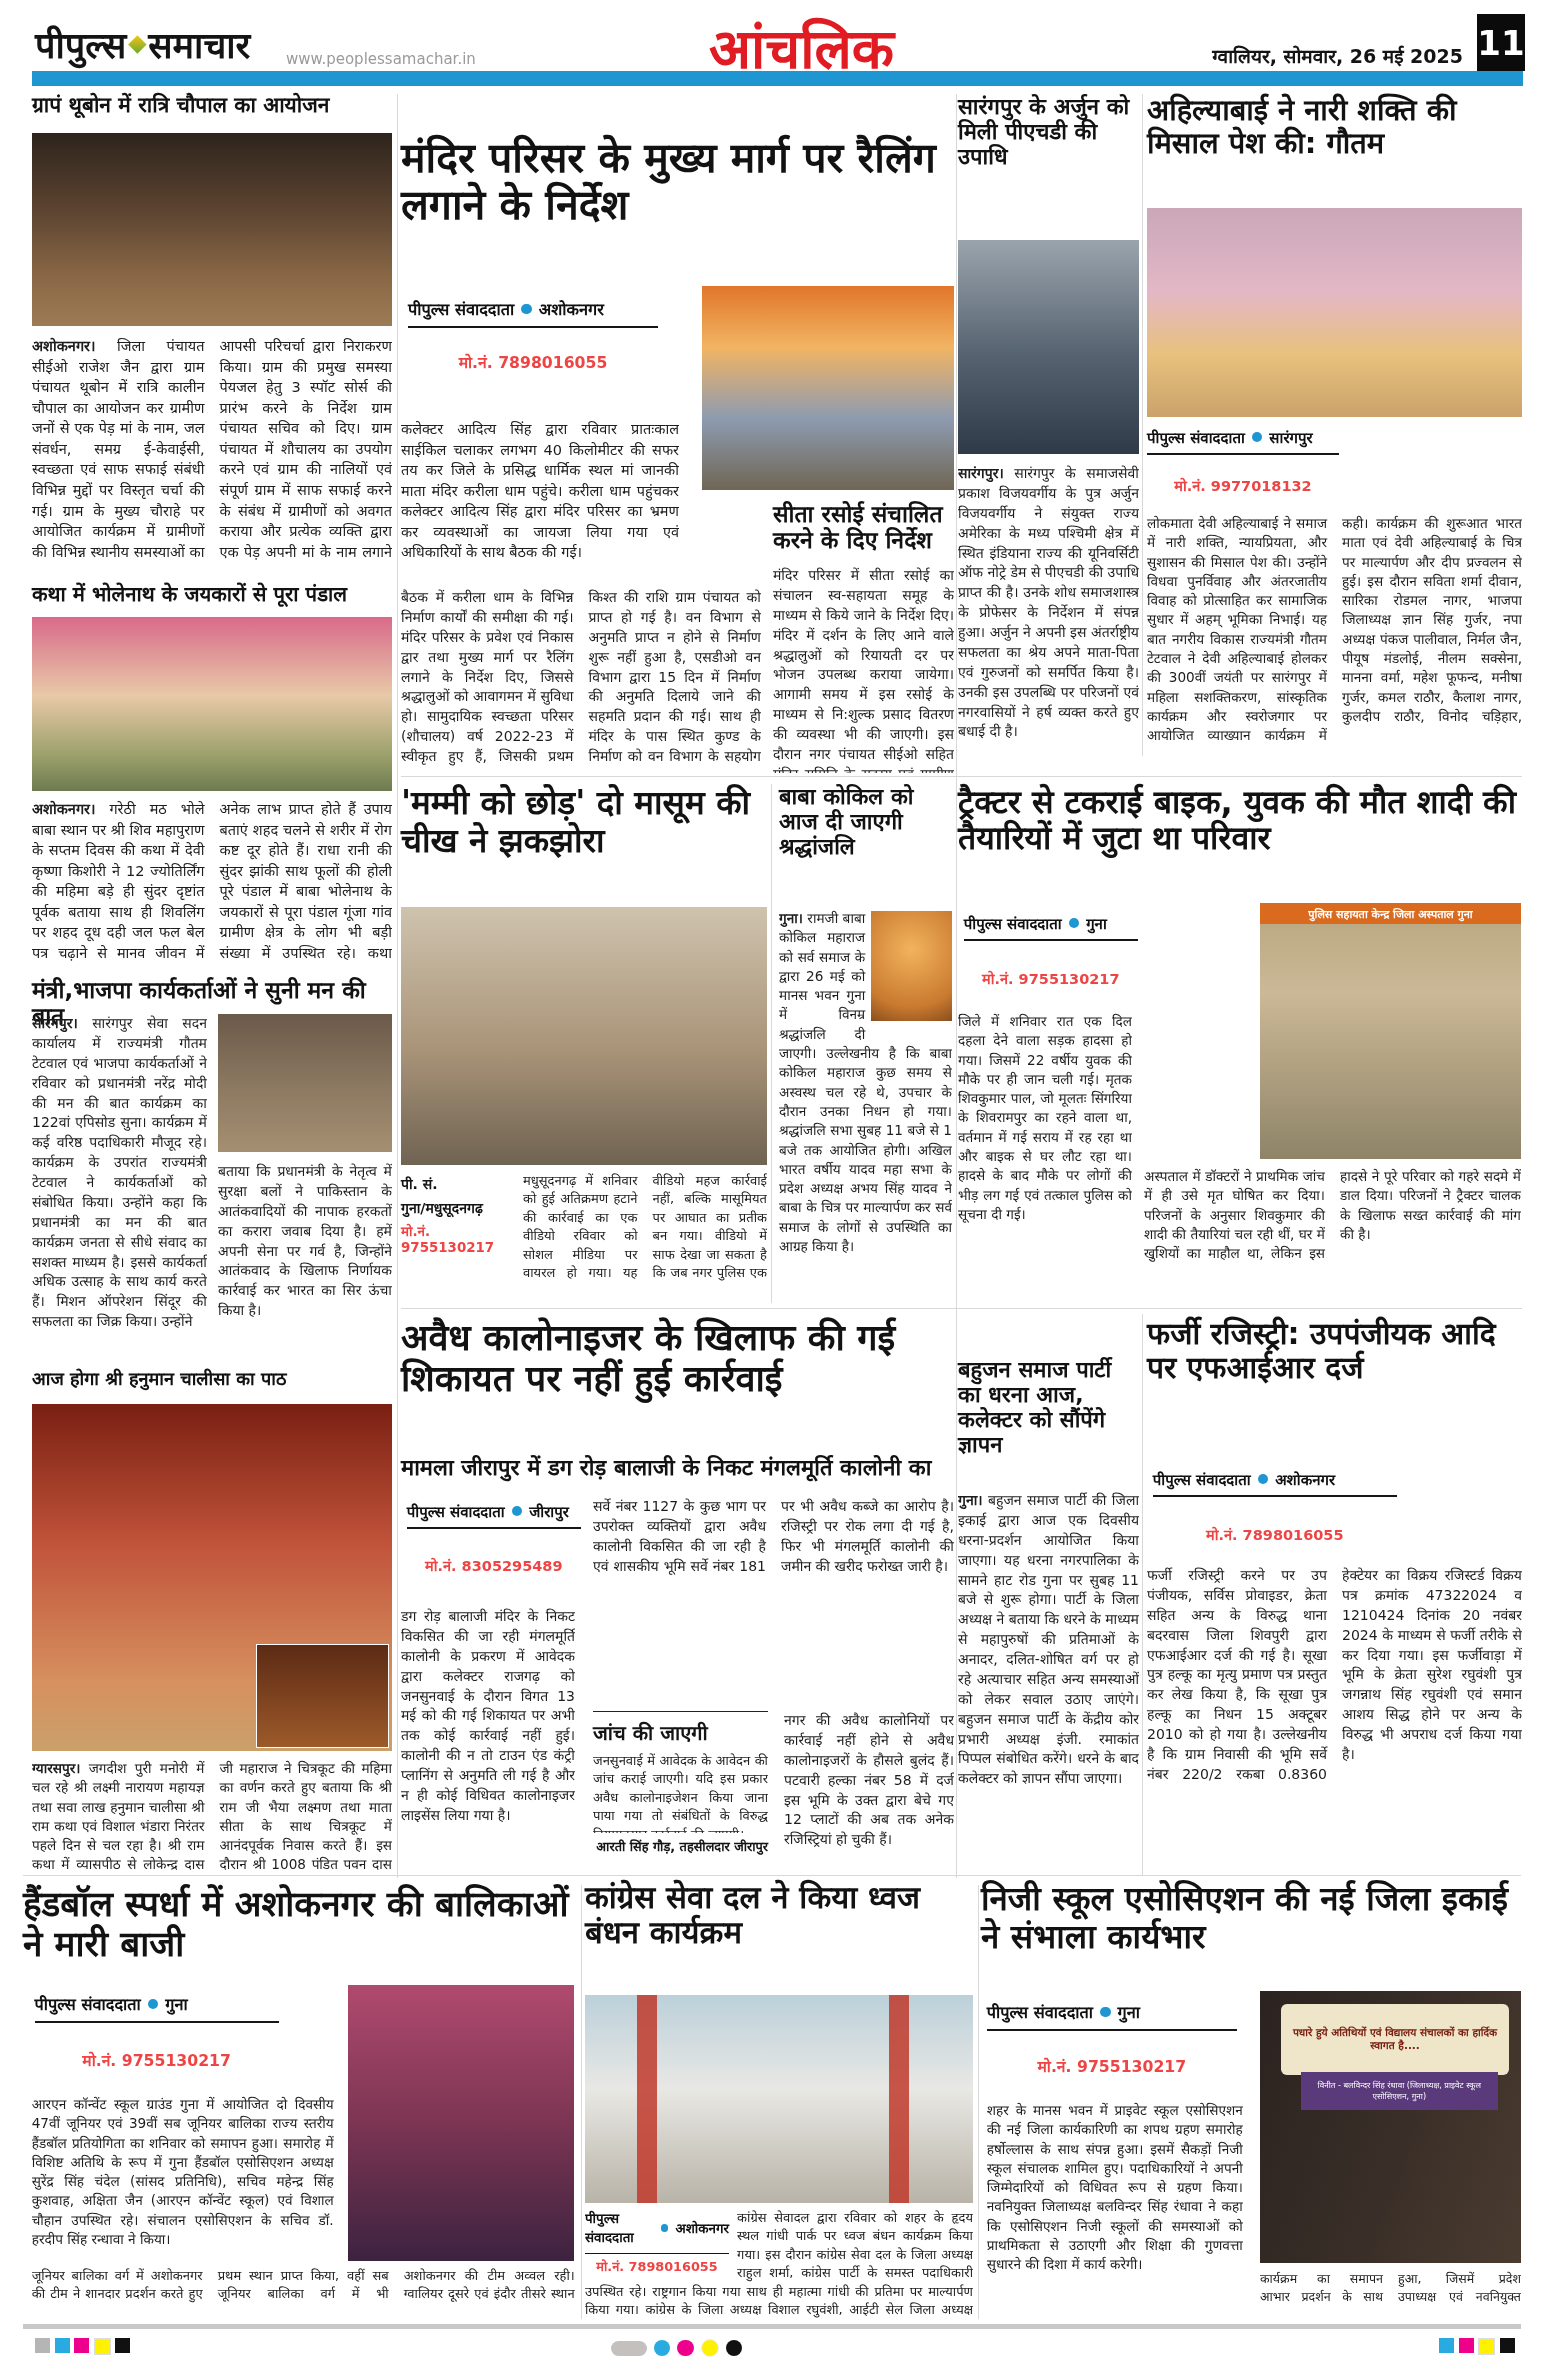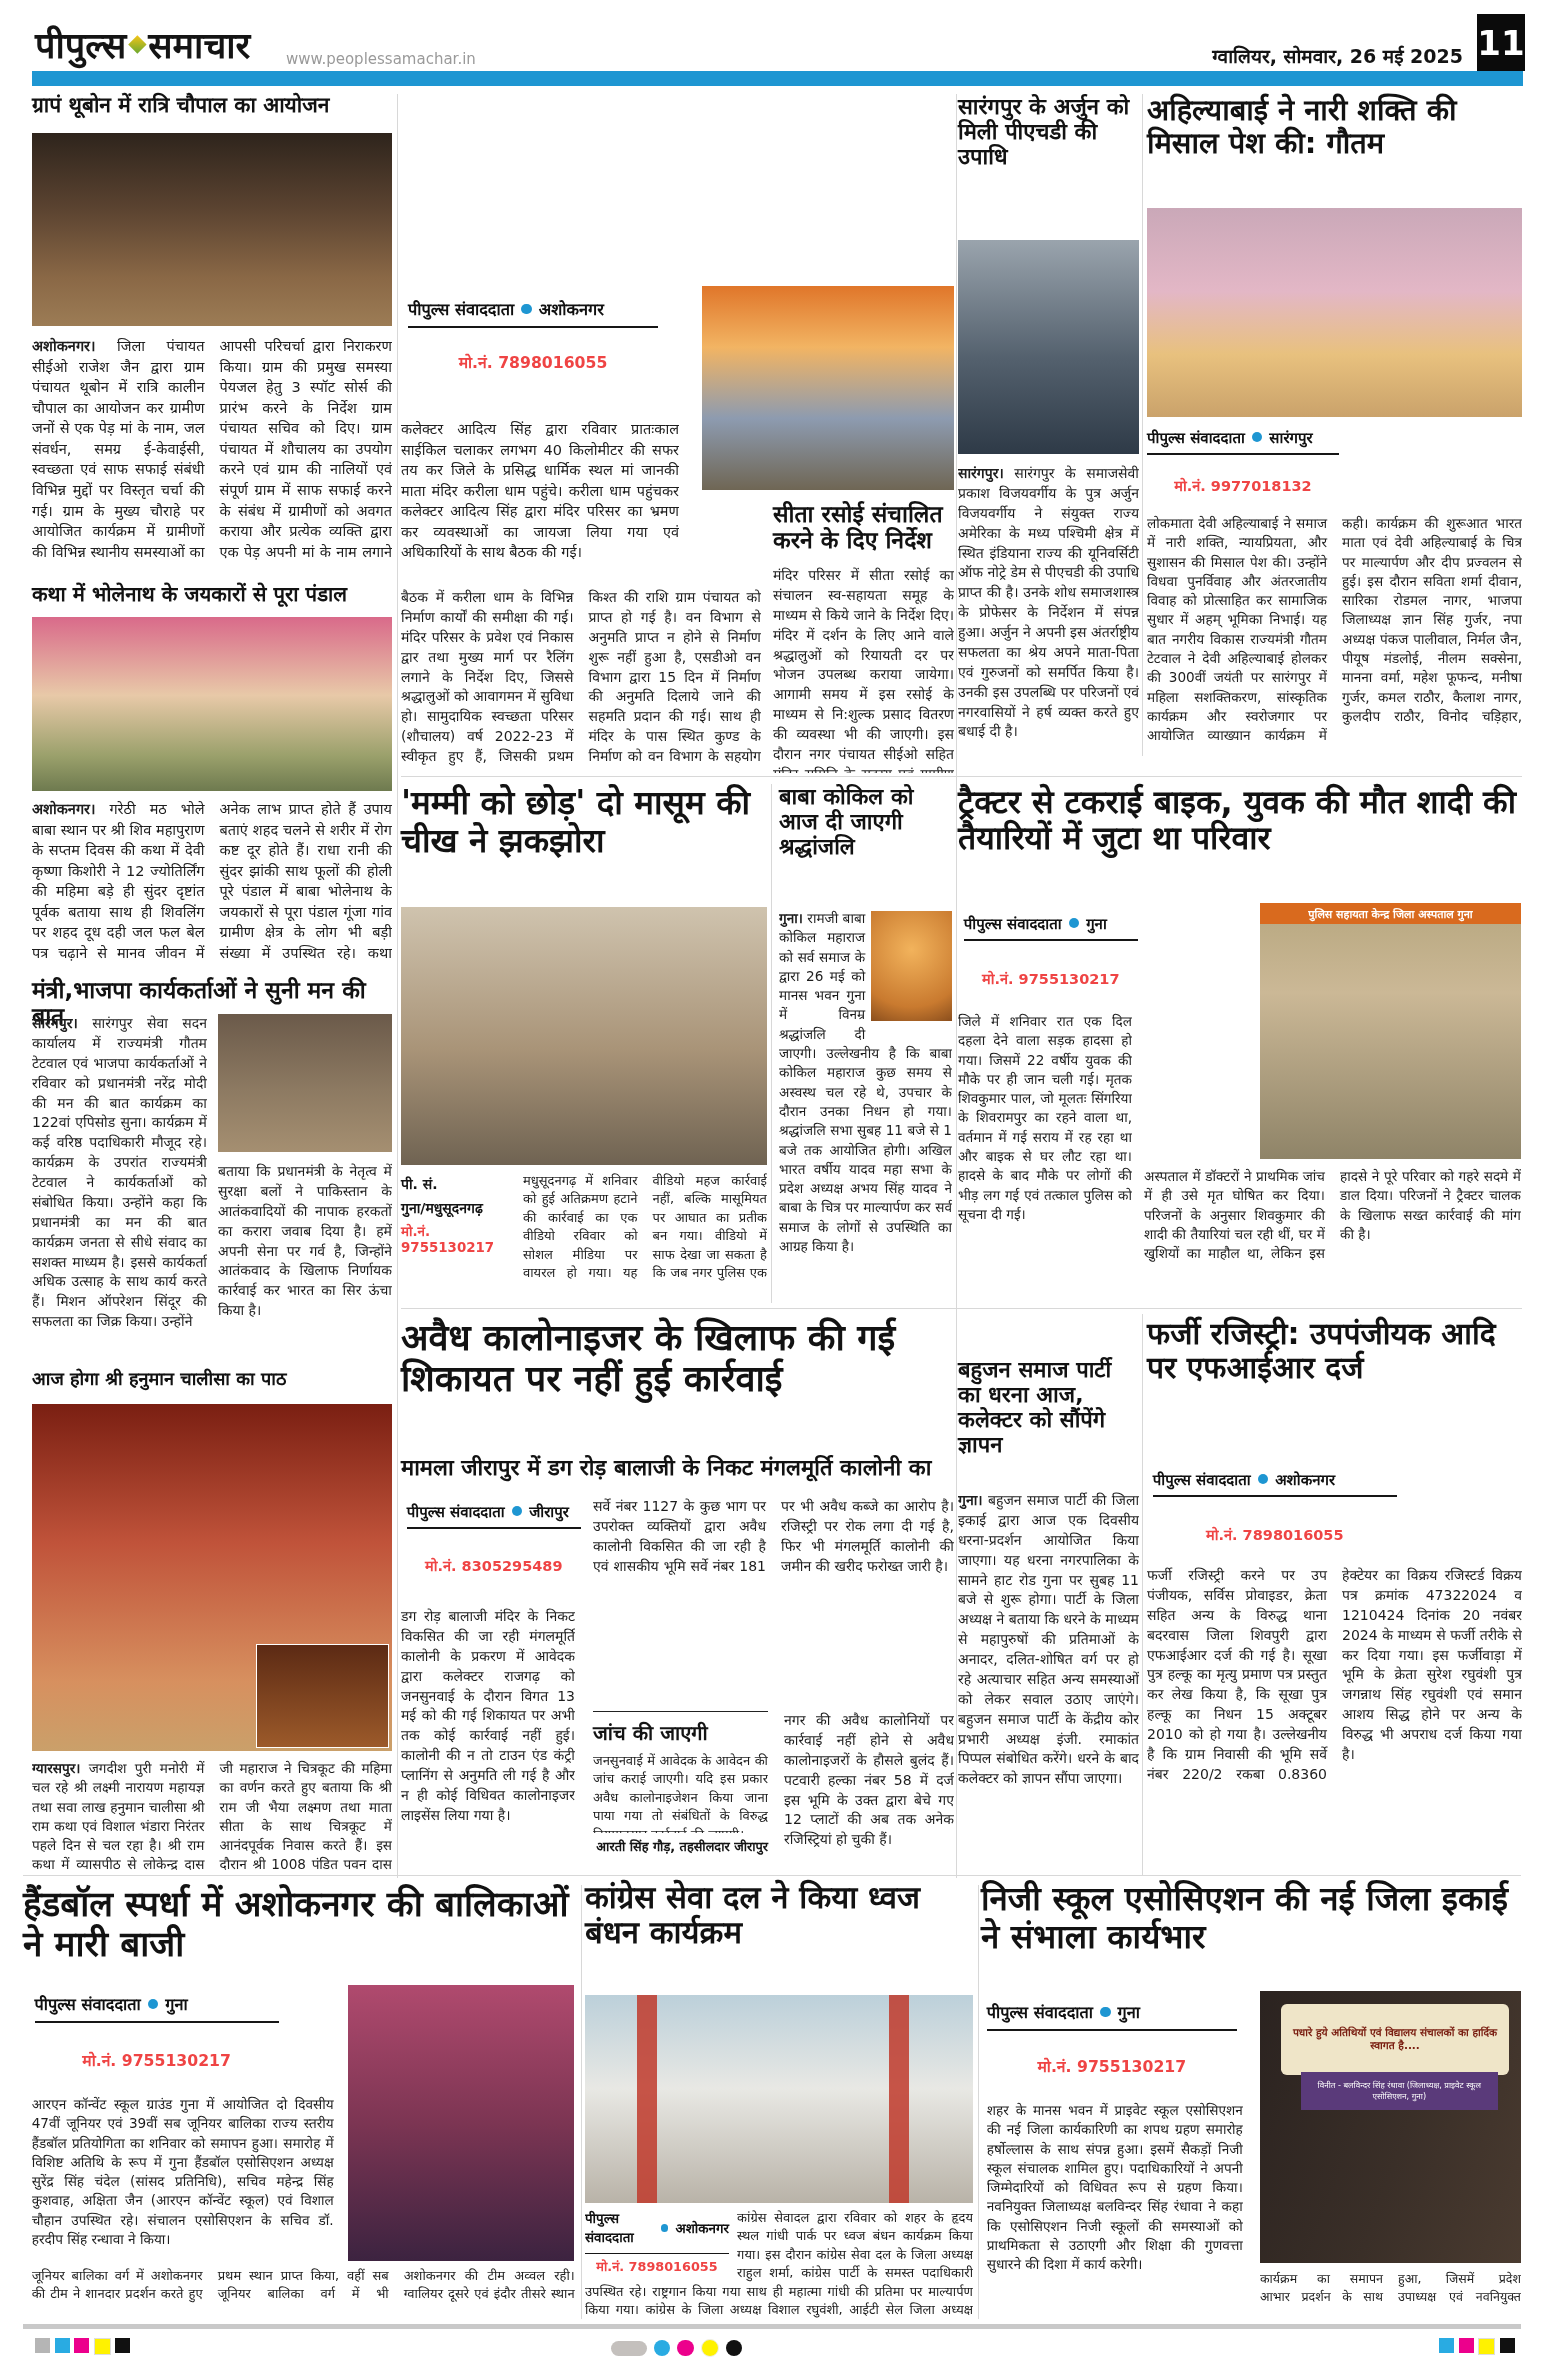--- a/index.html
+++ b/index.html
@@ -37,20 +37,21 @@
 <body>
 
 <div class="page">
 
   <div class="abs" style="left:35px;top:20px;font-size:36px;font-weight:800;display:flex;align-items:center;">
     <span>पीपुल्स</span>
     <span style="display:inline-block;width:12.8px;height:12.8px;margin:0 4.6px;transform:rotate(45deg);background:linear-gradient(135deg,#f5c518,#6aa82f);"></span>
     <span>समाचार</span>
   </div>
   <div class="abs" style="left:286px;top:50px;font-size:15px;color:#9a9a9a;">www.peoplessamachar.in</div>
+  <div class="abs" style="left:639px;top:9.3px;width:325px;text-align:center;font-size:55px;font-weight:800;color:#e01b22;">आंचलिक</div>
   <div class="abs" style="left:1138px;top:43px;width:325px;text-align:right;font-size:19px;font-weight:700;">ग्वालियर, सोमवार, 26 मई 2025</div>
   <div class="abs" style="left:1477px;top:14px;width:48px;height:57px;background:#0b0b0b;color:#fff;display:flex;align-items:center;justify-content:center;font-size:34px;font-weight:800;">11</div>
   <div class="abs" style="left:32px;top:71px;width:1491px;height:15px;background:#1e96d2;"></div>
 
   <div class="vln" style="left:397px;top:94px;width:1.2px;height:1784px;"></div>
   <div class="vln" style="left:956px;top:94px;width:1.2px;height:1784px;"></div>
   <div class="vln" style="left:1142px;top:94px;width:1.2px;height:662px;"></div>
   <div class="vln" style="left:1142px;top:1314px;width:1.2px;height:561px;"></div>
   <div class="vln" style="left:771px;top:784px;width:1.2px;height:519px;"></div>
   <div class="hln" style="left:401px;top:776px;width:1121px;height:1.2px;"></div>
@@ -80,20 +81,21 @@
 
   <div class="abs" style="left:32px;top:1369px;width:360px;height:516px;">
     <div class="hl" style="font-size:18px;">आज होगा श्री हनुमान चालीसा का पाठ</div>
     <div class="photo ph-hanuman" style="left:0;top:35px;width:360px;height:347px;">
       <div style="position:absolute;right:3.5px;bottom:3.5px;width:131px;height:102px;background:linear-gradient(180deg,#5c2a14,#9c5a2a);border:1.7px solid #fff;"></div>
     </div>
     <div class="bt c2" style="position:absolute;left:0;top:390px;width:360px;height:123px;font-size:13.6px;"><b class="lead">ग्यारसपुर।</b> <span>जगदीश पुरी मनोरी में चल रहे श्री लक्ष्मी नारायण महायज्ञ तथा सवा लाख हनुमान चालीसा श्री राम कथा एवं विशाल भंडारा निरंतर पहले दिन से चल रहा है। श्री राम कथा में व्यासपीठ से लोकेन्द्र दास जी महाराज ने चित्रकूट की महिमा का वर्णन करते हुए बताया कि श्री राम जी भैया लक्ष्मण तथा माता सीता के साथ चित्रकूट में आनंदपूर्वक निवास करते हैं। इस दौरान श्री 1008 पंडित पवन दास महाराज गुजरात सहित अनेक संत एवं दूर दराज से आए श्रद्धालु शामिल रहे। आज श्री हनुमान चालीसा का पाठ होगा तथा विशाल भंडारे में श्रद्धालु प्रसाद ग्रहण करेंगे।</span></div>
   </div>
 
   <div class="abs" style="left:401px;top:94px;width:553px;height:679px;">
+    <div class="hl" style="position:absolute;left:0;top:41px;width:553px;font-size:41px;">मंदिर परिसर के मुख्य मार्ग पर रैलिंग लगाने के निर्देश</div>
     <div class="byl" style="position:absolute;left:7px;top:204px;width:250px;">
       <span>पीपुल्स संवाददाता</span>
       <span class="dot"></span>
       <span>अशोकनगर</span>
     </div>
     <div class="ph" style="position:absolute;left:7px;top:257px;width:250px;">मो.नं. 7898016055</div>
     <div class="photo ph-karila" style="left:301px;top:192px;width:252px;height:204px;"></div>
     <div class="bt" style="position:absolute;left:0;top:325px;width:278px;height:163px;">कलेक्टर आदित्य सिंह द्वारा रविवार प्रातःकाल साईकिल चलाकर लगभग 40 किलोमीटर की सफर तय कर जिले के प्रसिद्ध धार्मिक स्थल मां जानकी माता मंदिर करीला धाम पहुंचे। करीला धाम पहुंचकर कलेक्टर आदित्य सिंह द्वारा मंदिर परिसर का भ्रमण कर व्यवस्थाओं का जायजा लिया गया एवं अधिकारियों के साथ बैठक की गई।</div>
     <div class="bt c2" style="position:absolute;left:0;top:494px;width:360px;height:185px;font-size:14px;">बैठक में करीला धाम के विभिन्न निर्माण कार्यों की समीक्षा की गई। मंदिर परिसर के प्रवेश एवं निकास द्वार तथा मुख्य मार्ग पर रैलिंग लगाने के निर्देश दिए, जिससे श्रद्धालुओं को आवागमन में सुविधा हो। सामुदायिक स्वच्छता परिसर (शौचालय) वर्ष 2022-23 में स्वीकृत हुए हैं, जिसकी प्रथम किश्त की राशि ग्राम पंचायत को प्राप्त हो गई है। वन विभाग से अनुमति प्राप्त न होने से निर्माण शुरू नहीं हुआ है, एसडीओ वन विभाग द्वारा 15 दिन में निर्माण की अनुमति दिलाये जाने की सहमति प्रदान की गई। साथ ही मंदिर के पास स्थित कुण्ड के निर्माण को वन विभाग के सहयोग से प्रारंभ कराया जायेगा। लव कुश के जीवन एवं माता सीता के जीवन पर आधारित रूपांकन प्रस्तुत करने के निर्देश दिए गये।</div>
     <div class="hl" style="position:absolute;left:372px;top:407px;width:181px;font-size:23px;">सीता रसोई संचालित करने के दिए निर्देश</div>

